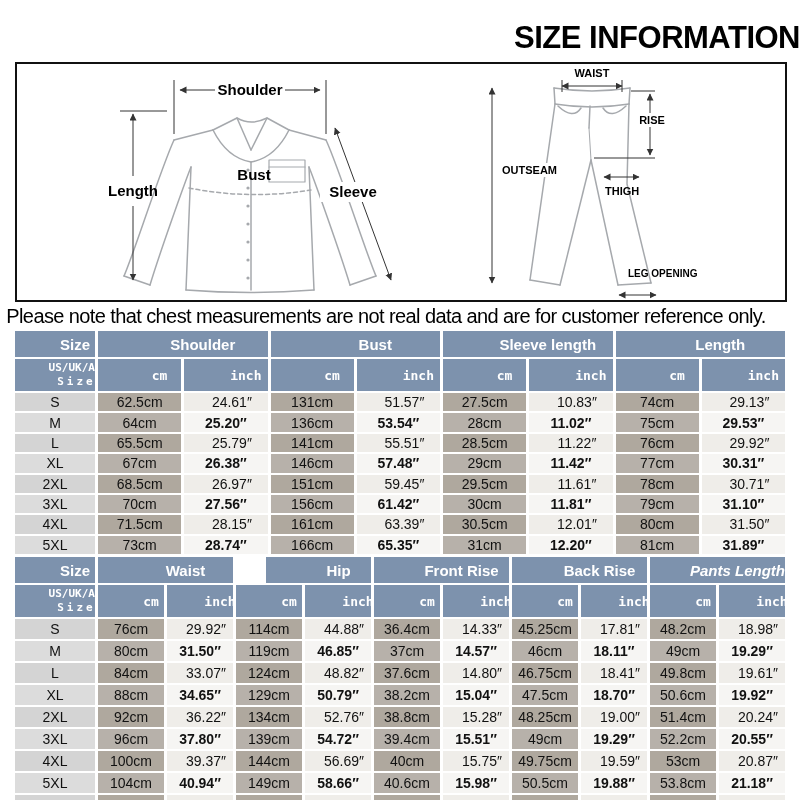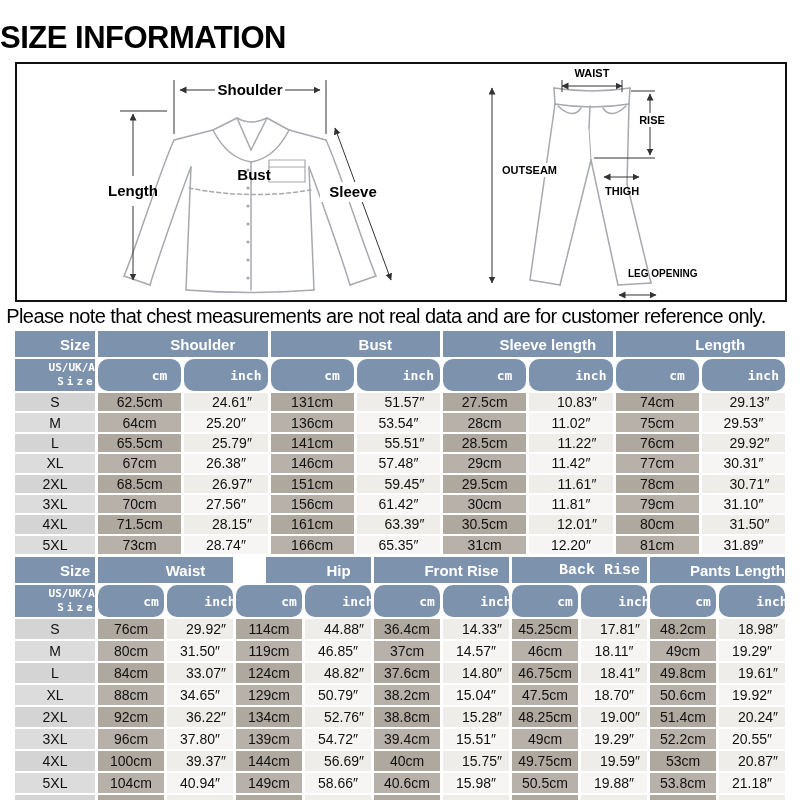--- a/index.html
+++ b/index.html
@@ -3,21 +3,21 @@
 <meta charset="utf-8">
 <style>
   html,body{margin:0;padding:0;}
   body{
     width:800px;height:800px;overflow:hidden;background:#ffffff;
     font-family:"Liberation Sans",sans-serif;
     position:relative;
   }
   .page-title{
     margin:20px 0 6px 0;
-    text-align:left;
+    text-align:right;
     font:bold 31px "Liberation Sans",sans-serif;
     letter-spacing:-0.5px;
     color:#000;
   }
   .diagram-box{
     box-sizing:border-box;
     margin:0 13px 0 15px;
     width:772px;height:240px;
     border:2px solid #111;
     display:flex;
@@ -43,34 +43,34 @@
     background:#fff;
   }
   #table-0{height:223px;}
   #table-1{height:243px;}
   .cell{
     display:flex;align-items:center;justify-content:center;
     overflow:hidden;
   }
   .cell.h{background:var(--header-blue);color:#fff;padding-left:40px;}
   .cell.h1{font:bold 15px "Liberation Sans",sans-serif;}
-  .cell.h2.unit{font:bold 13px "DejaVu Sans Mono",monospace;border-radius:10px;}
+  .cell.h2.unit{font:bold 13px "DejaVu Sans Mono",monospace;}
   .cell.corner-sub{
     flex-direction:column;
     font:bold 11px "DejaVu Sans Mono",monospace;
     line-height:1.3;
   }
   .cell.corner-sub .spaced{letter-spacing:3px;margin-left:3px;}
   .cell.d{font:14px "Liberation Sans",sans-serif;color:#111;}
   .cell.size.odd{background:var(--cell-size-odd);}
   .cell.size.even{background:var(--cell-size-even);}
   .cell.cm.odd{background:var(--cell-cm-odd);text-align:center;}
   .cell.cm.even{background:var(--cell-cm-even);}
   .cell.inch.odd{background:var(--cell-inch-odd);padding-left:12px;}
-  .cell.inch.even{background:var(--cell-inch-even);}
+  .cell.inch.even{background:var(--cell-inch-even);font-weight:bold;}
   .sketch{stroke:var(--sketch-gray);fill:none;stroke-width:1.5;stroke-linecap:round;stroke-linejoin:round;}
   .anno{stroke:#333;fill:none;stroke-width:1;}
   .anno-label{fill:#000;font-family:"Liberation Sans",sans-serif;font-weight:bold;}
   .lbl15{font-size:15px;}
   .lbl11{font-size:11px;}
   .lbl10{font-size:10px;}
 </style>
 </head>
 <body>
 
@@ -266,22 +266,22 @@
     <div class="cell d cm even">31cm</div>
     <div class="cell d inch even">12.20″</div>
     <div class="cell d cm even">81cm</div>
     <div class="cell d inch even">31.89″</div>
   </div>
 <div class="size-table" id="table-1" style="grid-template-columns: 80px repeat(10, 1fr); grid-template-rows: 26px 32px repeat(8, 1fr) 5px;">
     <div class="cell h h1">Size</div>
     <div class="cell h h1" style="grid-column: span 2;">Waist</div>
     <div class="cell h h1" style="grid-column: span 2; margin-left: 30px;">Hip</div>
     <div class="cell h h1" style="grid-column: span 2;">Front Rise</div>
-    <div class="cell h h1" style="grid-column: span 2; font-family: Liberation Mono, monospace;">Back Rise</div>
-    <div class="cell h h1" style="grid-column: span 2;">Pants Length</div>
+    <div class="cell h h1" style="grid-column: span 2;">Back Rise</div>
+    <div class="cell h h1" style="grid-column: span 2; font-style: italic;">Pants Length</div>
     <div class="cell h h2 corner-sub">
       <span>US/UK/AU</span>
       <span class="spaced">Size</span>
     </div>
     <div class="cell h h2 unit">cm</div>
     <div class="cell h h2 unit">inch</div>
     <div class="cell h h2 unit">cm</div>
     <div class="cell h h2 unit">inch</div>
     <div class="cell h h2 unit">cm</div>
     <div class="cell h h2 unit">inch</div>

